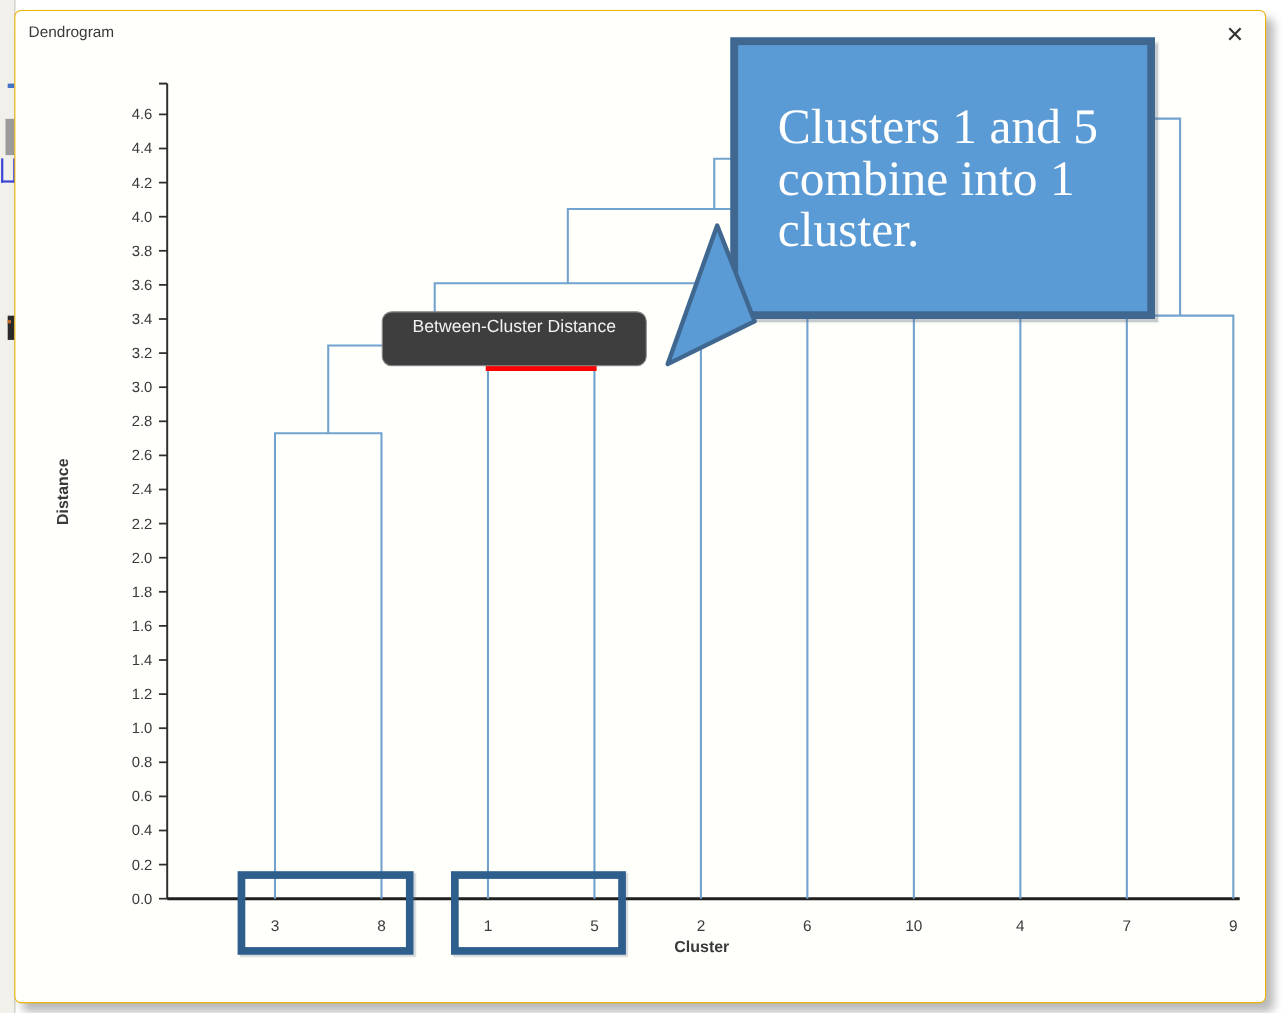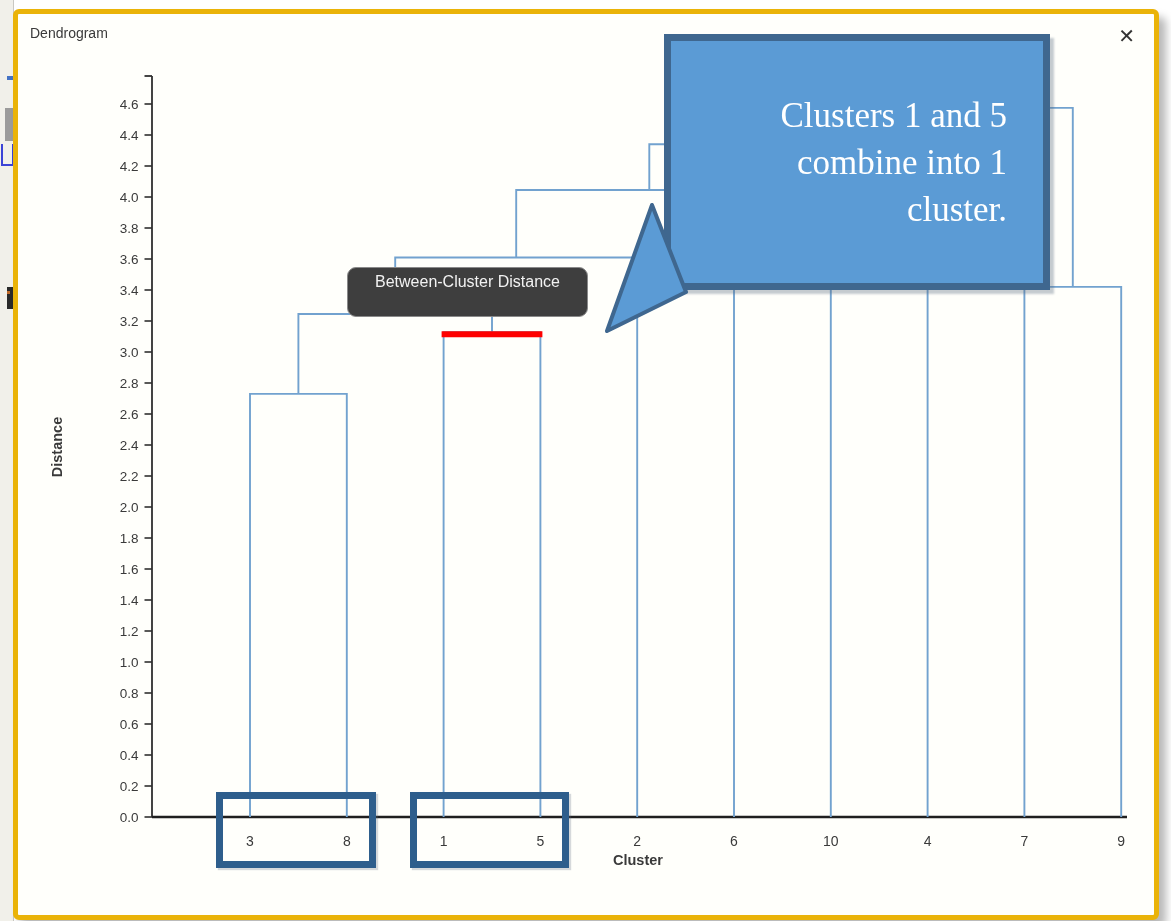--- a/index.html
+++ b/index.html
@@ -9,40 +9,40 @@
   #edge-strip{position:absolute;left:0;top:0;width:13px;height:921px;background:#f1f0ea;border-right:1px solid #c9c8c2;}
   .frag{position:absolute;}
   #frag-blue-dash{left:7px;top:76px;width:6px;height:4px;background:#4472c4;}
   #frag-scroll-block{left:5px;top:108px;width:8px;height:33px;background:#9b9b9b;}
   #frag-link-glyph{left:1px;top:144px;width:9px;height:20px;border:2px solid #3b43d6;border-top:none;background:#f1f0ea;}
   #frag-dark-glyph{left:7px;top:287px;width:6px;height:22px;background:#2a2a2a;}
   #frag-orange-dot{left:7px;top:291px;width:3px;height:3px;background:#c06a2a;}
 
   
   #window{position:absolute;left:13px;top:9px;width:1136px;height:901px;background:#fffffb;
-          border:5px solid #eab308;border-radius:6px;box-shadow:7px 8px 9px rgba(0,0,0,0.28);}
+          border:1px solid #eab308;border-radius:6px;box-shadow:7px 8px 9px rgba(0,0,0,0.28);}
   #window-title{position:absolute;left:12px;top:11px;font-size:14px;color:#3a3a3a;}
   #close-button{position:absolute;right:19px;top:12px;font-size:20px;line-height:20px;color:#333;cursor:pointer;font-weight:400;}
 
   
   #chart-svg{position:absolute;left:0;top:0;z-index:2;}
 
   
-  #tooltip{position:absolute;left:347px;top:267px;width:241px;height:50px;z-index:3;
+  #tooltip{position:absolute;left:347px;top:283px;width:241px;height:50px;z-index:3;
            background:#3e3e3e;border:1px solid #8a8a8a;border-radius:9px;
            color:#f2f2f2;text-align:center;font-size:16px;line-height:22px;padding-top:3px;box-sizing:border-box;}
   #tooltip-value{font-size:16px;}
 
   
   #callout{position:absolute;left:664px;top:34px;width:386px;height:256px;z-index:4;
            background:#5b9bd5;border:7px solid #3f678f;box-sizing:border-box;
            box-shadow:4px 4px 2px rgba(90,105,125,0.35);
            display:flex;align-items:center;justify-content:center;}
-  #callout-text{font-family:"Liberation Serif","DejaVu Serif",serif;font-size:35px;line-height:47px;
-                color:#ffffff;text-align:right;max-width:300px;}
+  #callout-text{font-family:"Liberation Serif","DejaVu Serif",serif;font-size:45px;line-height:47px;
+                color:#ffffff;text-align:left;max-width:300px;}
   #callout-tail-svg{position:absolute;left:0;top:0;z-index:5;pointer-events:none;}
 
   
   .hl-box{position:absolute;top:792px;height:76px;border:7px solid #2e5e8c;box-sizing:border-box;z-index:3;
           box-shadow:2px 2px 1px rgba(90,105,125,0.25);background:transparent;}
 </style>
 </head>
 <body>
 
 <div id="page-root">

